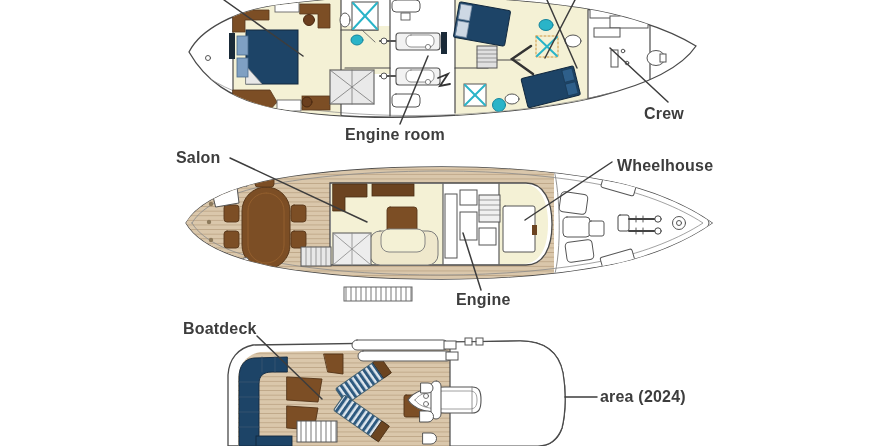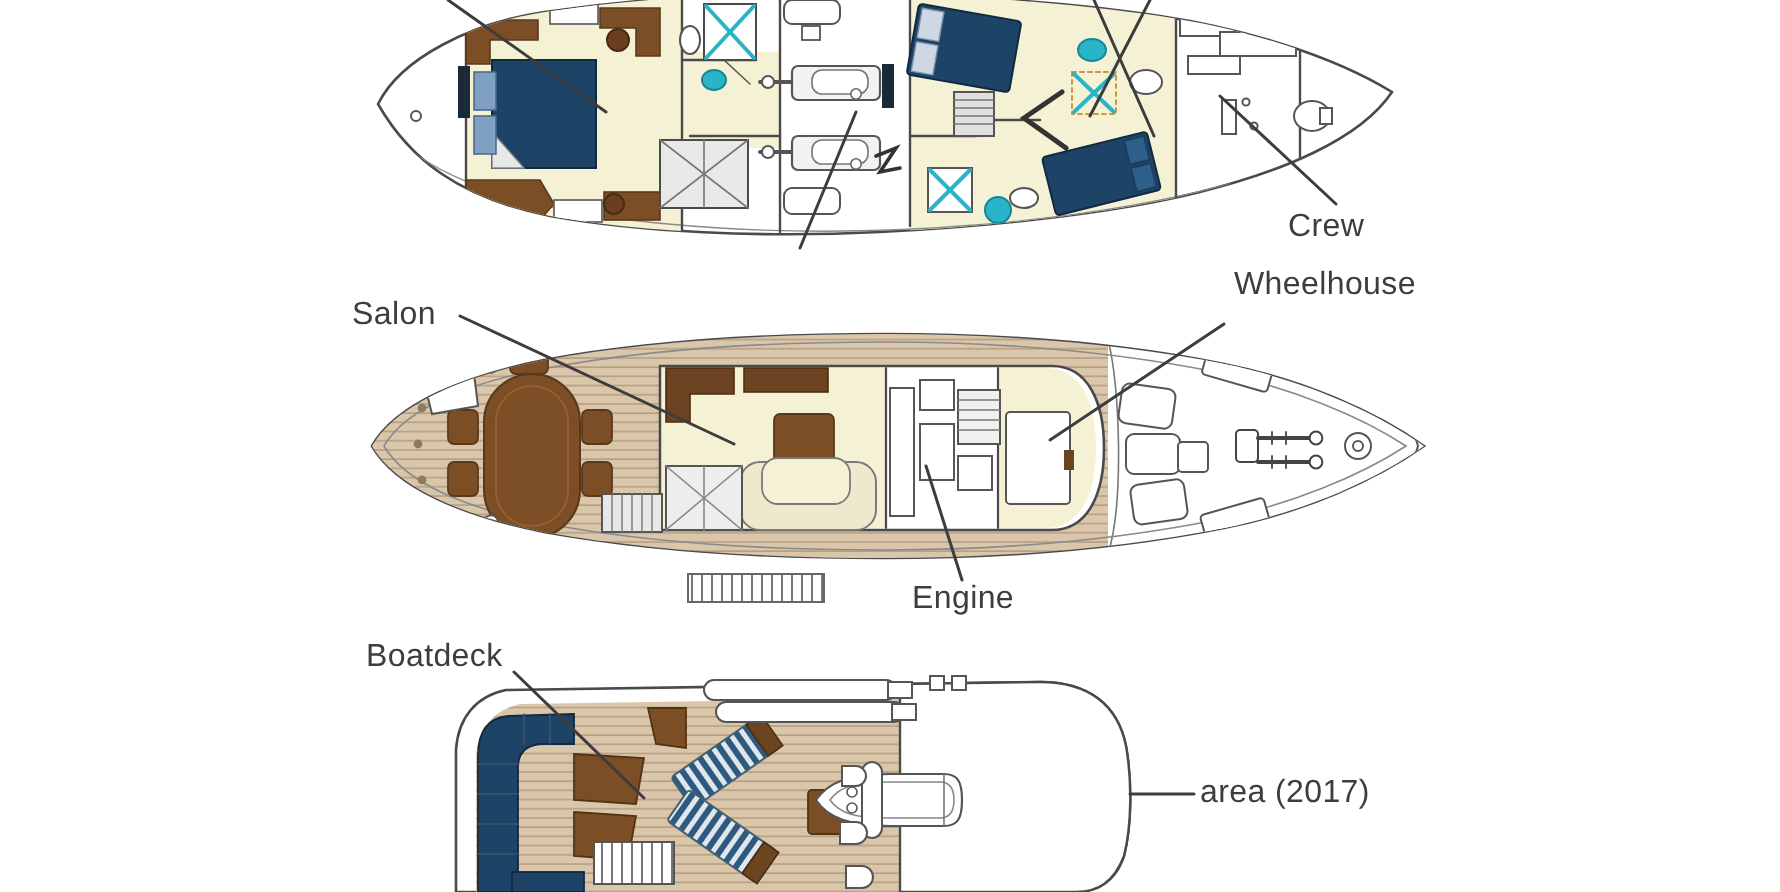--- a/index.html
+++ b/index.html
@@ -1,19 +1,19 @@
 <!DOCTYPE html>
 <html><head>
 <meta charset="utf-8">
 <style>
   html,body{margin:0;padding:0;background:#fff}
   .stage{position:relative;width:890px;height:446px;background:#ffffff;overflow:hidden;
          font-family:"Liberation Sans",sans-serif}
   .stage svg{position:absolute;left:0;top:0}
-  .lbl{position:absolute;color:#3d3d3d;font-size:16px;font-weight:400;
+  .lbl{position:absolute;color:#3d3d3d;font-size:16px;font-weight:700;
        letter-spacing:.2px;line-height:18px;white-space:nowrap}
 </style>
 </head>
 <body>
 
 <div class="stage">
 
 <svg width="890" height="446" viewBox="0 0 890 446">
   <defs>
     <pattern id="planks" width="12" height="4.6" patternUnits="userSpaceOnUse">
@@ -333,22 +333,23 @@
     <line x1="400" y1="124" x2="428" y2="56"></line>
     <line x1="668" y1="102" x2="610" y2="48"></line>
     <line x1="230" y1="158" x2="367" y2="222"></line>
     <line x1="612" y1="162" x2="525" y2="220"></line>
     <line x1="481" y1="290" x2="463" y2="233"></line>
     <line x1="257" y1="336" x2="322" y2="399"></line>
     <line x1="565" y1="397" x2="597" y2="397"></line>
   </g>
 </svg>
 
+<div class="lbl" style="left:345px;top:126px">Engine room</div>
 <div class="lbl" style="left:644px;top:105px">Crew</div>
 <div class="lbl" style="left:176px;top:149px">Salon</div>
-<div class="lbl" style="left:617px;top:134px">Wheelhouse</div>
+<div class="lbl" style="left:617px;top:157px">Wheelhouse</div>
 <div class="lbl" style="left:456px;top:291px">Engine</div>
 <div class="lbl" style="left:183px;top:320px">Boatdeck</div>
 <div class="lbl" style="left:600px;top:388px">
-  <div>area (2017)</div>
+  <div>area (2024)</div>
 </div>
 
 </div>
 
 </body></html>

